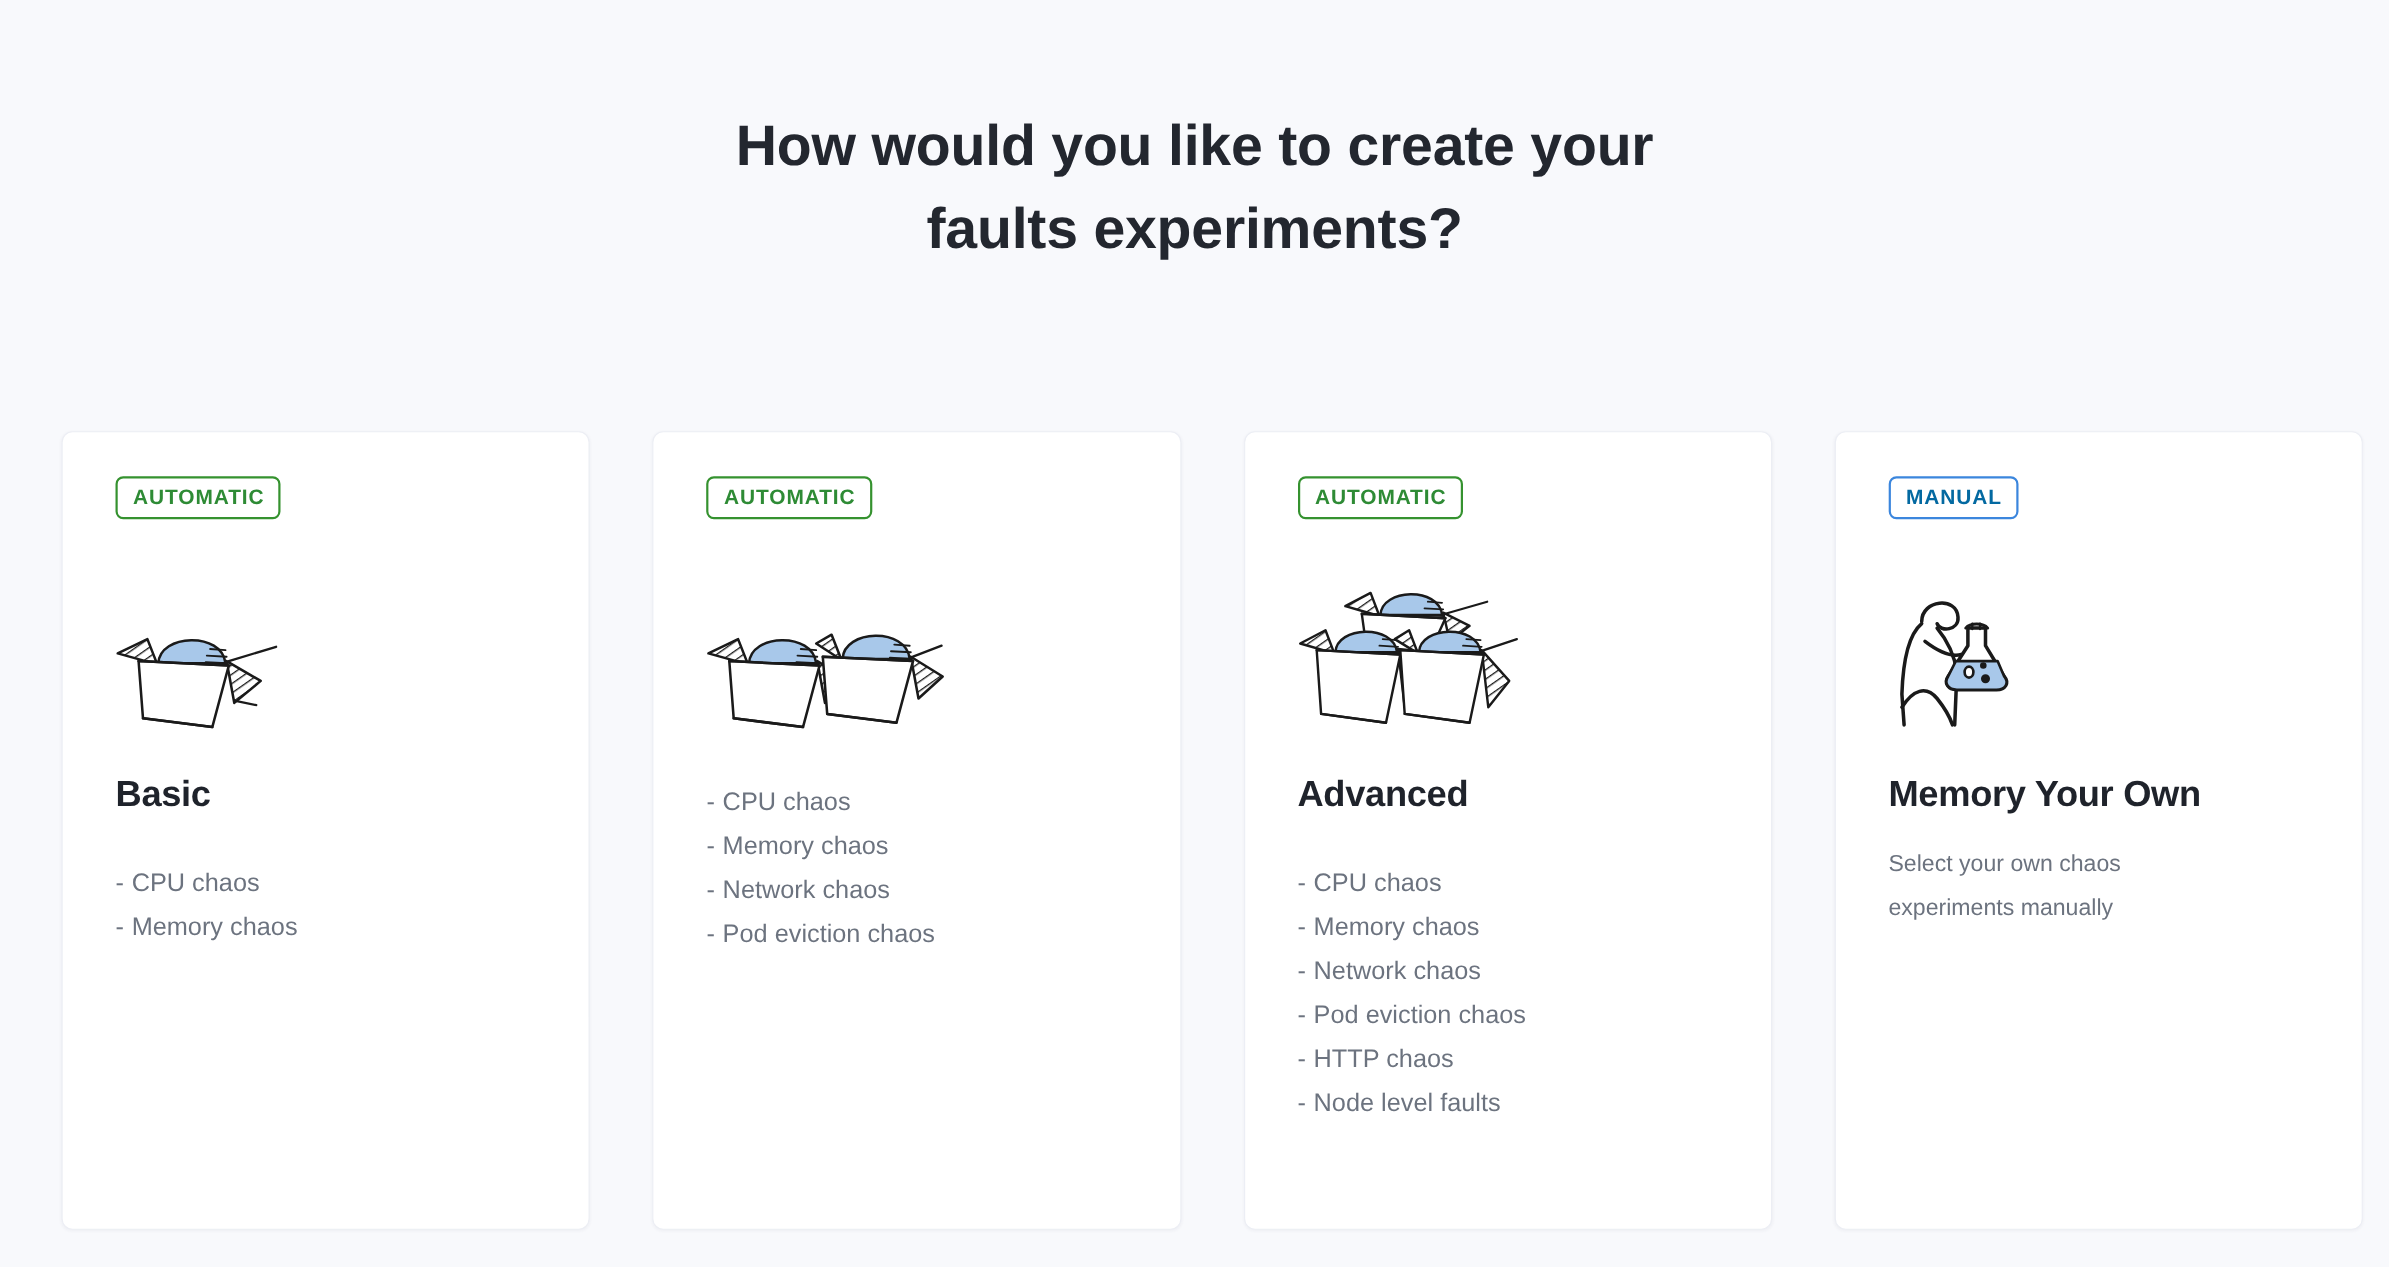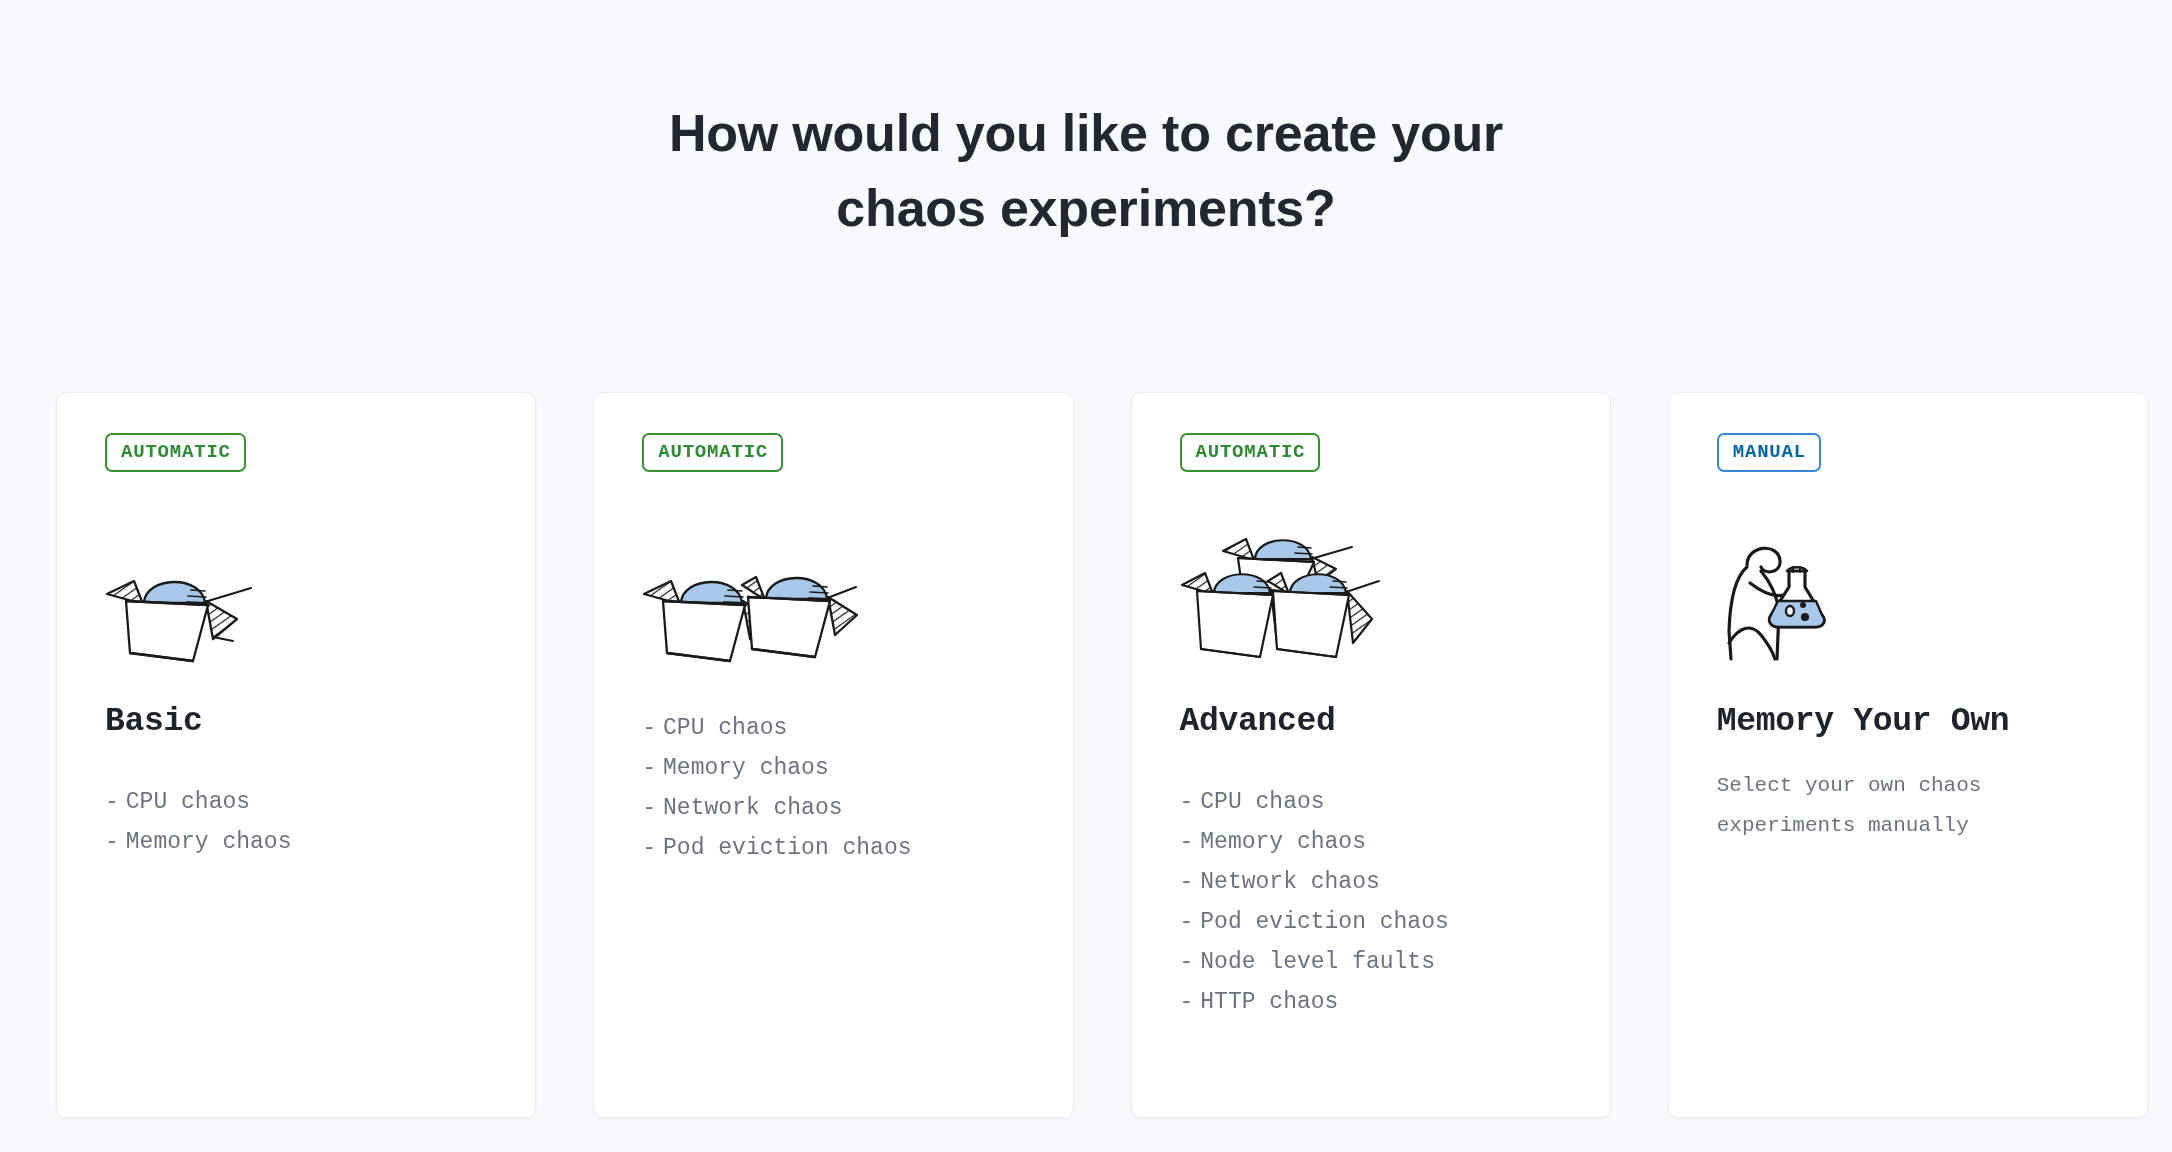--- a/index.html
+++ b/index.html
@@ -48,21 +48,21 @@
     width: 482px;
     height: 726px;
     background: #ffffff;
     border: 1px solid #eceef4;
     border-radius: 10px;
     box-shadow: 0 1px 3px rgba(30,40,70,0.05);
     padding: 40px 0 0 0;
     position: relative;
   }
 
-  .card-inner { padding: 0 48px; font-family: Liberation Mono, monospace; }
+  .card-inner { padding: 0 48px; }
 
   
   .badge {
     display: inline-block;
     border-radius: 7px;
     padding: 8px 13px 8px 14px;
     font-size: 19px;
     font-weight: bold;
     letter-spacing: 0.8px;
     line-height: 1;
@@ -114,21 +114,21 @@
     max-width: 330px;
   }
 </style>
 </head>
 <body>
 
 <div class="page">
 
   <h1 class="heading">
     <span class="heading-line">How would you like to create your</span>
-    <span class="heading-line">chaos experiments?</span>
+    <span class="heading-line">faults experiments?</span>
   </h1>
 
   <div class="card-grid">
 
     <div class="card">
       <div class="card-inner">
         <span class="badge automatic">AUTOMATIC</span>
 
         <div class="illustration">
           <svg width="150" height="125" viewBox="0 0 150 125">
@@ -251,22 +251,22 @@
           </svg>
         </div>
 
         <div class="card-title">Advanced</div>
 
         <ul class="card-list">
           <li><span class="dash">-</span><span>CPU chaos</span></li>
           <li><span class="dash">-</span><span>Memory chaos</span></li>
           <li><span class="dash">-</span><span>Network chaos</span></li>
           <li><span class="dash">-</span><span>Pod eviction chaos</span></li>
+          <li><span class="dash">-</span><span>HTTP chaos</span></li>
           <li><span class="dash">-</span><span>Node level faults</span></li>
-          <li><span class="dash">-</span><span>HTTP chaos</span></li>
         </ul>
       </div>
     </div>
 
     <div class="card">
       <div class="card-inner">
         <span class="badge manual">MANUAL</span>
 
         <div class="illustration">
           <svg width="130" height="135" viewBox="0 0 130 135">

